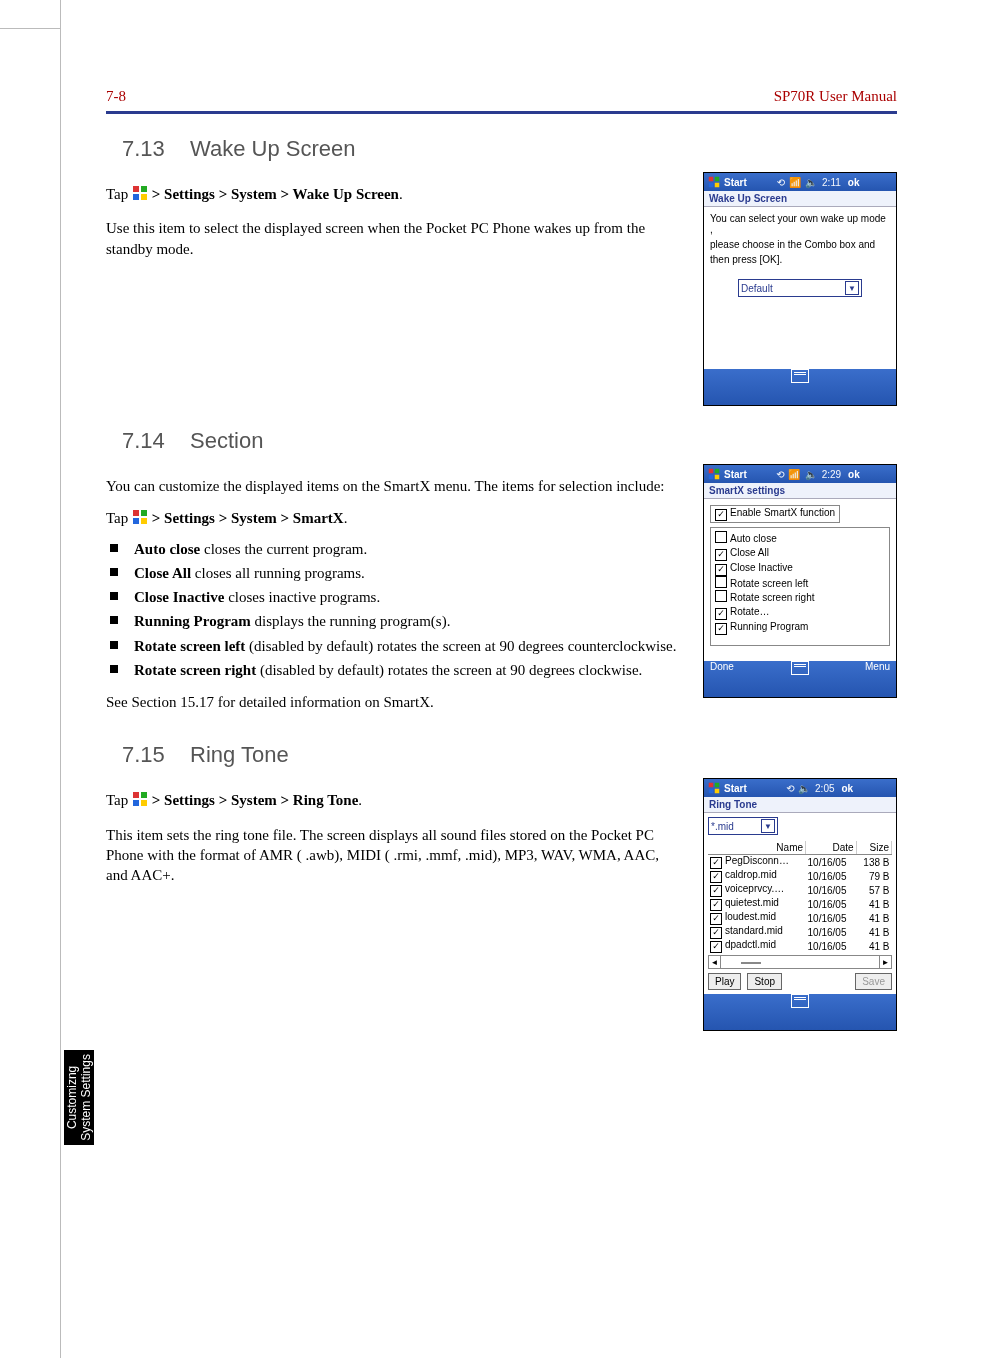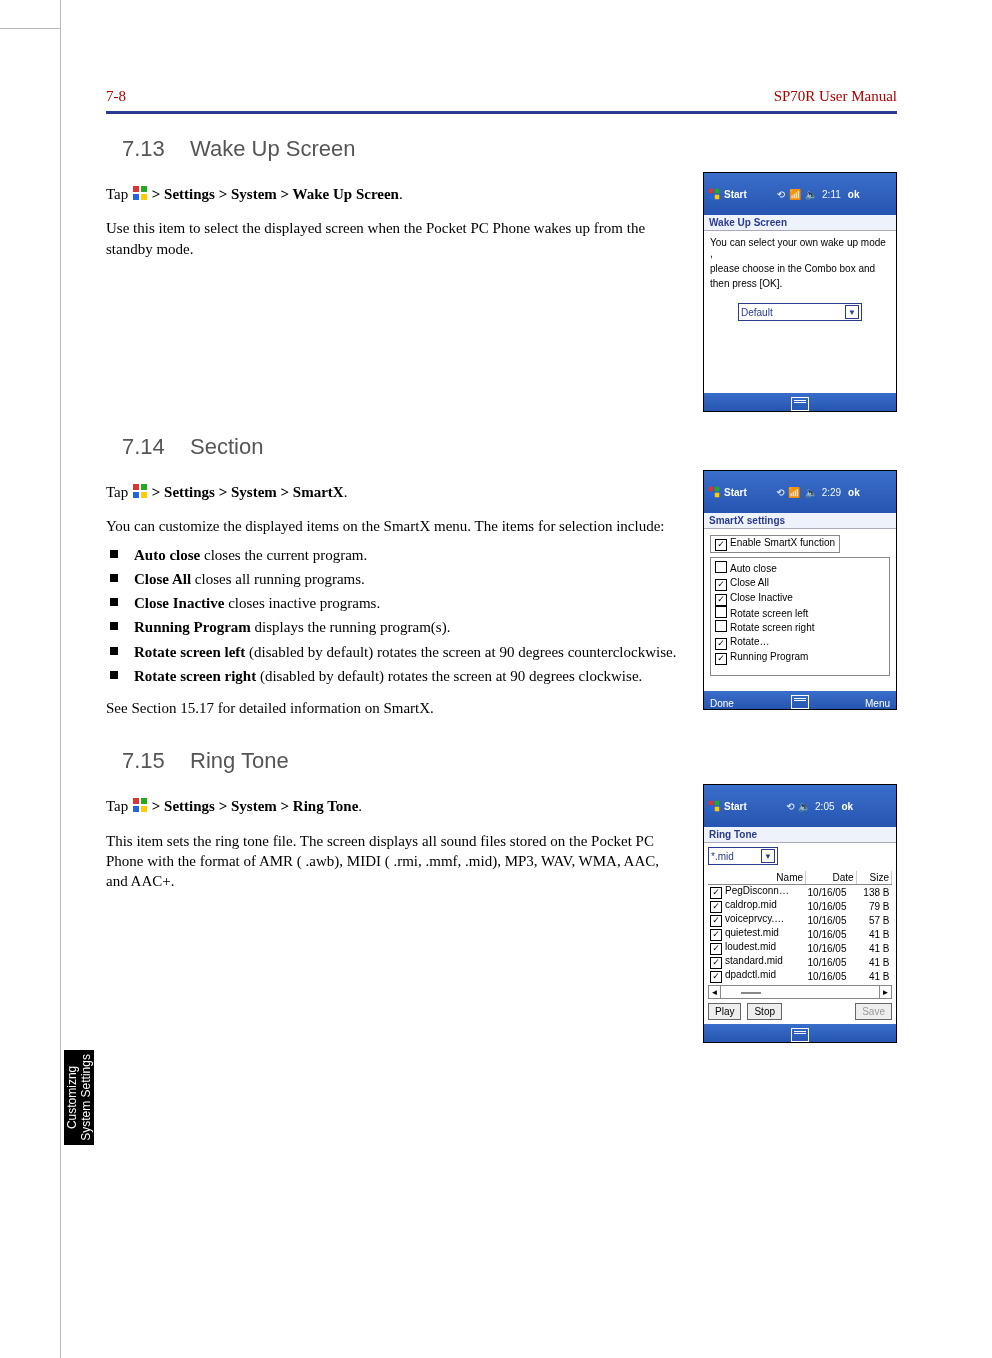--- a/index.html
+++ b/index.html
@@ -20,32 +20,32 @@
 .winlogo{display:inline-block;vertical-align:-2px}
 .winlogo svg{width:16px;height:16px}
 ul.boxlist{list-style:none;padding-left:4px;margin:6px 0}
 ul.boxlist li{position:relative;padding-left:24px;margin:4px 0}
 ul.boxlist li:before{content:"";position:absolute;left:0;top:5px;width:8px;height:8px;background:#000}
 .side-tab{position:absolute;left:64px;top:1050px;width:30px;height:95px;background:#000;color:#fff;font-family:Arial,Helvetica,sans-serif;font-size:12px;display:flex;align-items:center;justify-content:center}
 .side-tab .ll{transform:rotate(-90deg);white-space:nowrap;text-align:center;line-height:1.2}
 
 
 .shot{width:192px;border:1px solid #000;font-family:Tahoma,Arial,sans-serif;font-size:10px;background:#fff}
-.shot .titlebar{background:linear-gradient(#3a6ecb,#2555b0);color:#fff;height:18px;display:flex;align-items:center;padding:12px 4px;gap:4px}
+.shot .titlebar{background:linear-gradient(#3a6ecb,#2555b0);color:#fff;height:18px;display:flex;align-items:center;padding:0 4px;gap:4px}
 .shot .titlebar .flag svg{width:12px;height:12px;display:block}
 .shot .titlebar .ttl{font-weight:bold;flex:.6}
 .shot .titlebar .ic{font-size:10px;opacity:.95}
 .shot .titlebar .ok{font-weight:bold;margin-left:3px}
 .shot .subtitle{background:#eef2fb;color:#2a3b8f;font-weight:bold;padding:2px 5px;border-bottom:1px solid #aab}
 .shot .body{padding:6px;min-height:150px;color:#000}
 .shot .body p{margin:0 0 4px 0}
 .shot select, .shot .sel{font-family:Tahoma,Arial;font-size:10px;border:1px solid #2a3b8f;background:#fff;color:#2a3b8f;height:16px;padding:0 2px}
 .shot .sel{display:inline-flex;align-items:center;justify-content:space-between;width:118px}
 .shot .sel .arr{border:1px solid #2a3b8f;width:12px;height:12px;display:inline-flex;align-items:center;justify-content:center;font-size:8px}
-.shot .bottombar{background:linear-gradient(#3a6ecb,#2555b0);height:18px;display:flex;align-items:flex-end;justify-content:center;color:#fff}
+.shot .bottombar{background:linear-gradient(#3a6ecb,#2555b0);height:36px;display:flex;align-items:flex-start;justify-content:center;color:#fff}
 .shot .bottombar .kbd{width:16px;height:12px;border:1px solid #fff;display:inline-block;position:relative}
 .shot .bottombar .kbd:after{content:"";position:absolute;inset:2px;border-top:3px double #fff}
 .shot .bottombar .lft{position:absolute;left:6px}
 .shot .bottombar .rgt{position:absolute;right:6px}
 .shot .bottombar{position:relative}
 .shot .btn{border:1px solid #666;background:#eee;padding:0 6px;height:15px;display:inline-flex;align-items:center;font-size:10px}
 .shot .btn.dis{color:#999}
 
 .cb{display:inline-block;width:10px;height:10px;border:1px solid #000;margin-right:3px;text-align:center;line-height:9px;font-size:9px;vertical-align:-1px}
 .cb.on:after{content:"✓"}
@@ -130,31 +130,31 @@
         <span class="kbd"></span>
       </div>
     </div>
   </div>
 
   <div class="sec-h">
     <span class="num">7.14</span><span>Section</span>
   </div>
   <div class="row">
     <div class="col-text">
+      <p>You can customize the displayed items on the SmartX menu. The items for selection include:</p>
       <p>
         <span>Tap </span>
         <span class="winlogo"><svg viewBox="0 0 16 16">
               <rect x="1" y="1" width="6" height="6" fill="#d33"></rect>
               <rect x="9" y="1" width="6" height="6" fill="#2a2"></rect>
               <rect x="1" y="9" width="6" height="6" fill="#26d"></rect>
               <rect x="9" y="9" width="6" height="6" fill="#fc0"></rect>
             </svg></span>
         <b> &gt; Settings &gt; System &gt; SmartX</b><span>.</span>
       </p>
-      <p>You can customize the displayed items on the SmartX menu. The items for selection include:</p>
       <ul class="boxlist">
         <li><b>Auto close</b><span>  closes the current program.</span></li>
         <li><b>Close All</b><span>  closes all running programs.</span></li>
         <li><b>Close Inactive</b><span>  closes inactive programs.</span></li>
         <li><b>Running Program</b><span>  displays the running program(s).</span></li>
         <li><b>Rotate screen left</b><span>  (disabled by default) rotates the screen at 90 degrees counterclockwise.</span></li>
         <li><b>Rotate screen right</b><span>  (disabled by default) rotates the screen at 90 degrees clockwise.</span></li>
       </ul>
       <p>See Section 15.17 for detailed information on SmartX.</p>
     </div>

